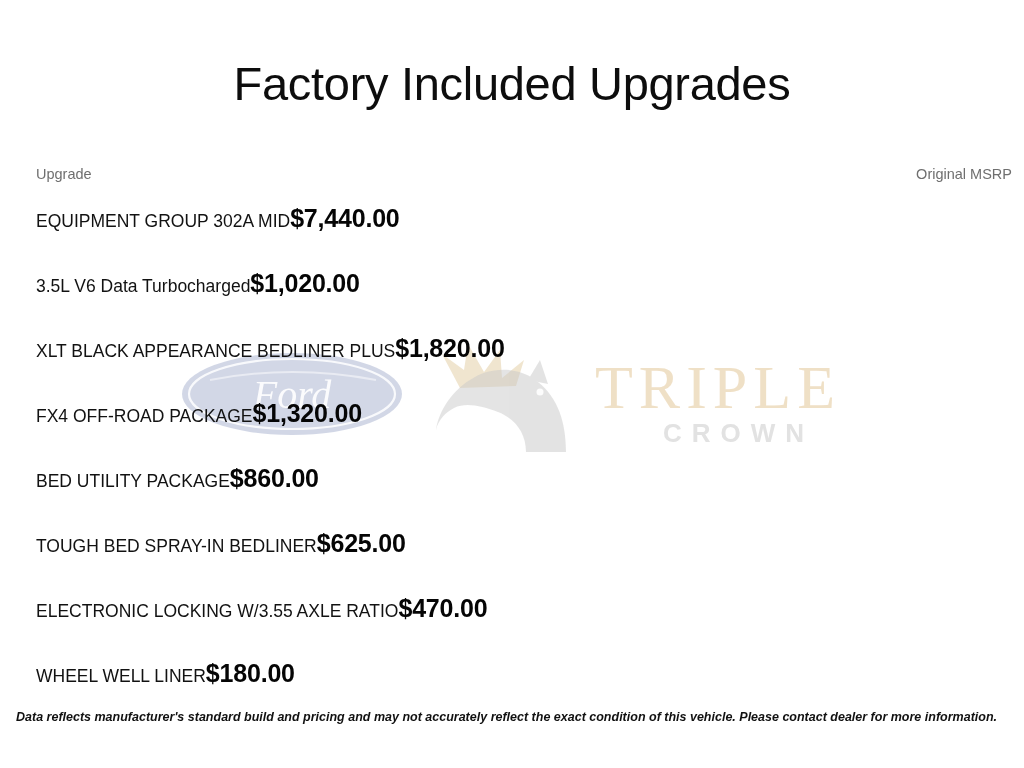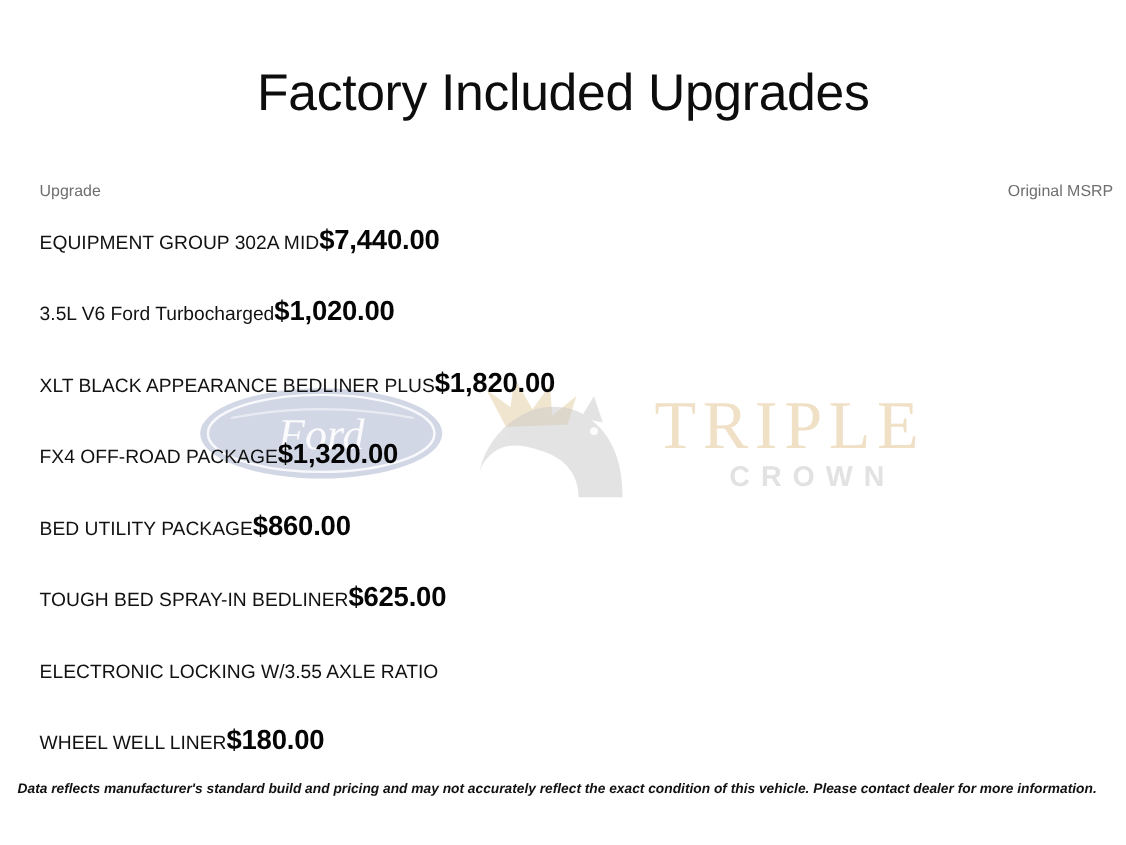--- a/index.html
+++ b/index.html
@@ -183,21 +183,21 @@
       <div class="th-left">Upgrade</div>
       <div class="th-right">Original MSRP</div>
     </div>
 
     <div class="row">
       <div class="label">EQUIPMENT GROUP 302A MID</div>
       <div class="price">$7,440.00</div>
     </div>
 
     <div class="row">
-      <div class="label">3.5L V6 Ford Turbocharged</div>
+      <div class="label">3.5L V6 Data Turbocharged</div>
       <div class="price">$1,020.00</div>
     </div>
 
     <div class="row">
       <div class="label">XLT BLACK APPEARANCE BEDLINER PLUS</div>
       <div class="price">$1,820.00</div>
     </div>
 
     <div class="row">
       <div class="label">FX4 OFF-ROAD PACKAGE</div>
@@ -209,20 +209,21 @@
       <div class="price">$860.00</div>
     </div>
 
     <div class="row">
       <div class="label">TOUGH BED SPRAY-IN BEDLINER</div>
       <div class="price">$625.00</div>
     </div>
 
     <div class="row">
       <div class="label">ELECTRONIC LOCKING W/3.55 AXLE RATIO</div>
+      <div class="price">$470.00</div>
     </div>
 
     <div class="row">
       <div class="label">WHEEL WELL LINER</div>
       <div class="price">$180.00</div>
     </div>
 
   </div>
 
   <div class="footer">Data reflects manufacturer's standard build and pricing and may not accurately reflect the exact condition of this vehicle. Please contact dealer for more information.</div>

